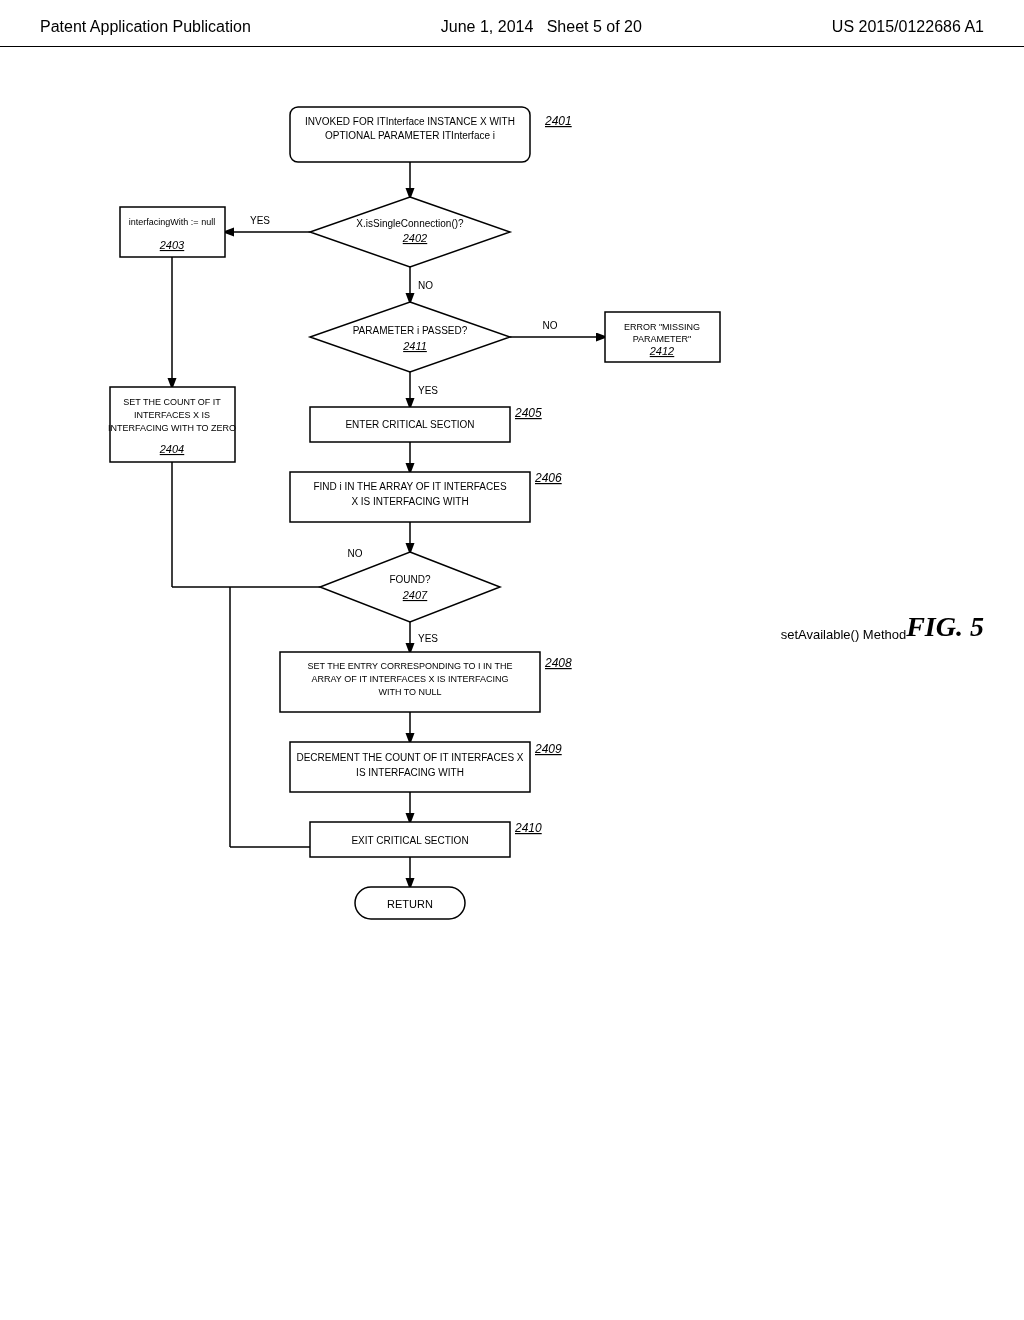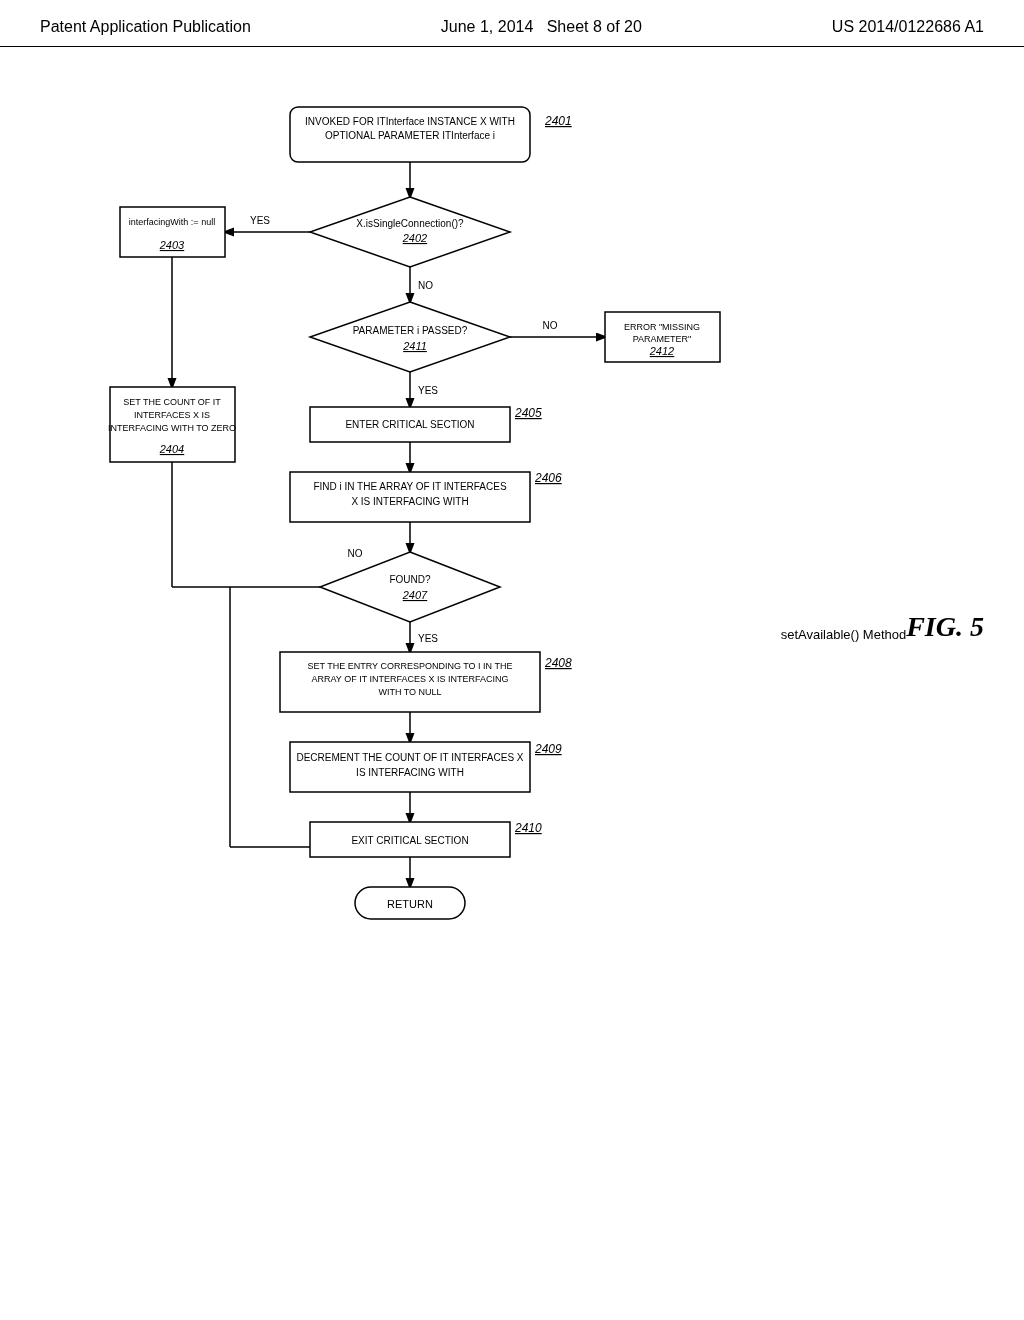--- a/index.html
+++ b/index.html
@@ -58,23 +58,23 @@
       margin-top: 6px;
       font-family: 'Times New Roman', Times, serif;
     }
   </style>
 </head>
 <body>
 
 <div class="header">
   <span>Patent Application Publication</span>
   <span>
-    <span>June 1, 2014</span>&nbsp;&nbsp;&nbsp;<span>Sheet 8 of 20</span>
+    <span>June 1, 2014</span>&nbsp;&nbsp;&nbsp;<span>Sheet 5 of 20</span>
   </span>
-  <span>US 2014/0122686 A1</span>
+  <span>US 2015/0122686 A1</span>
 </div>
 
 <div class="main">
 
   <div class="flowchart">
     <svg viewBox="0 0 700 1050" xmlns="http://www.w3.org/2000/svg" font-family="Arial, sans-serif" font-size="11">
 
       <rect x="230" y="10" width="240" height="55" rx="8" ry="8" fill="white" stroke="black" stroke-width="1.5"></rect>
       <text x="350" y="28" text-anchor="middle" font-size="10">INVOKED FOR ITInterface INSTANCE X WITH</text>
       <text x="350" y="42" text-anchor="middle" font-size="10">OPTIONAL PARAMETER ITInterface i</text>

